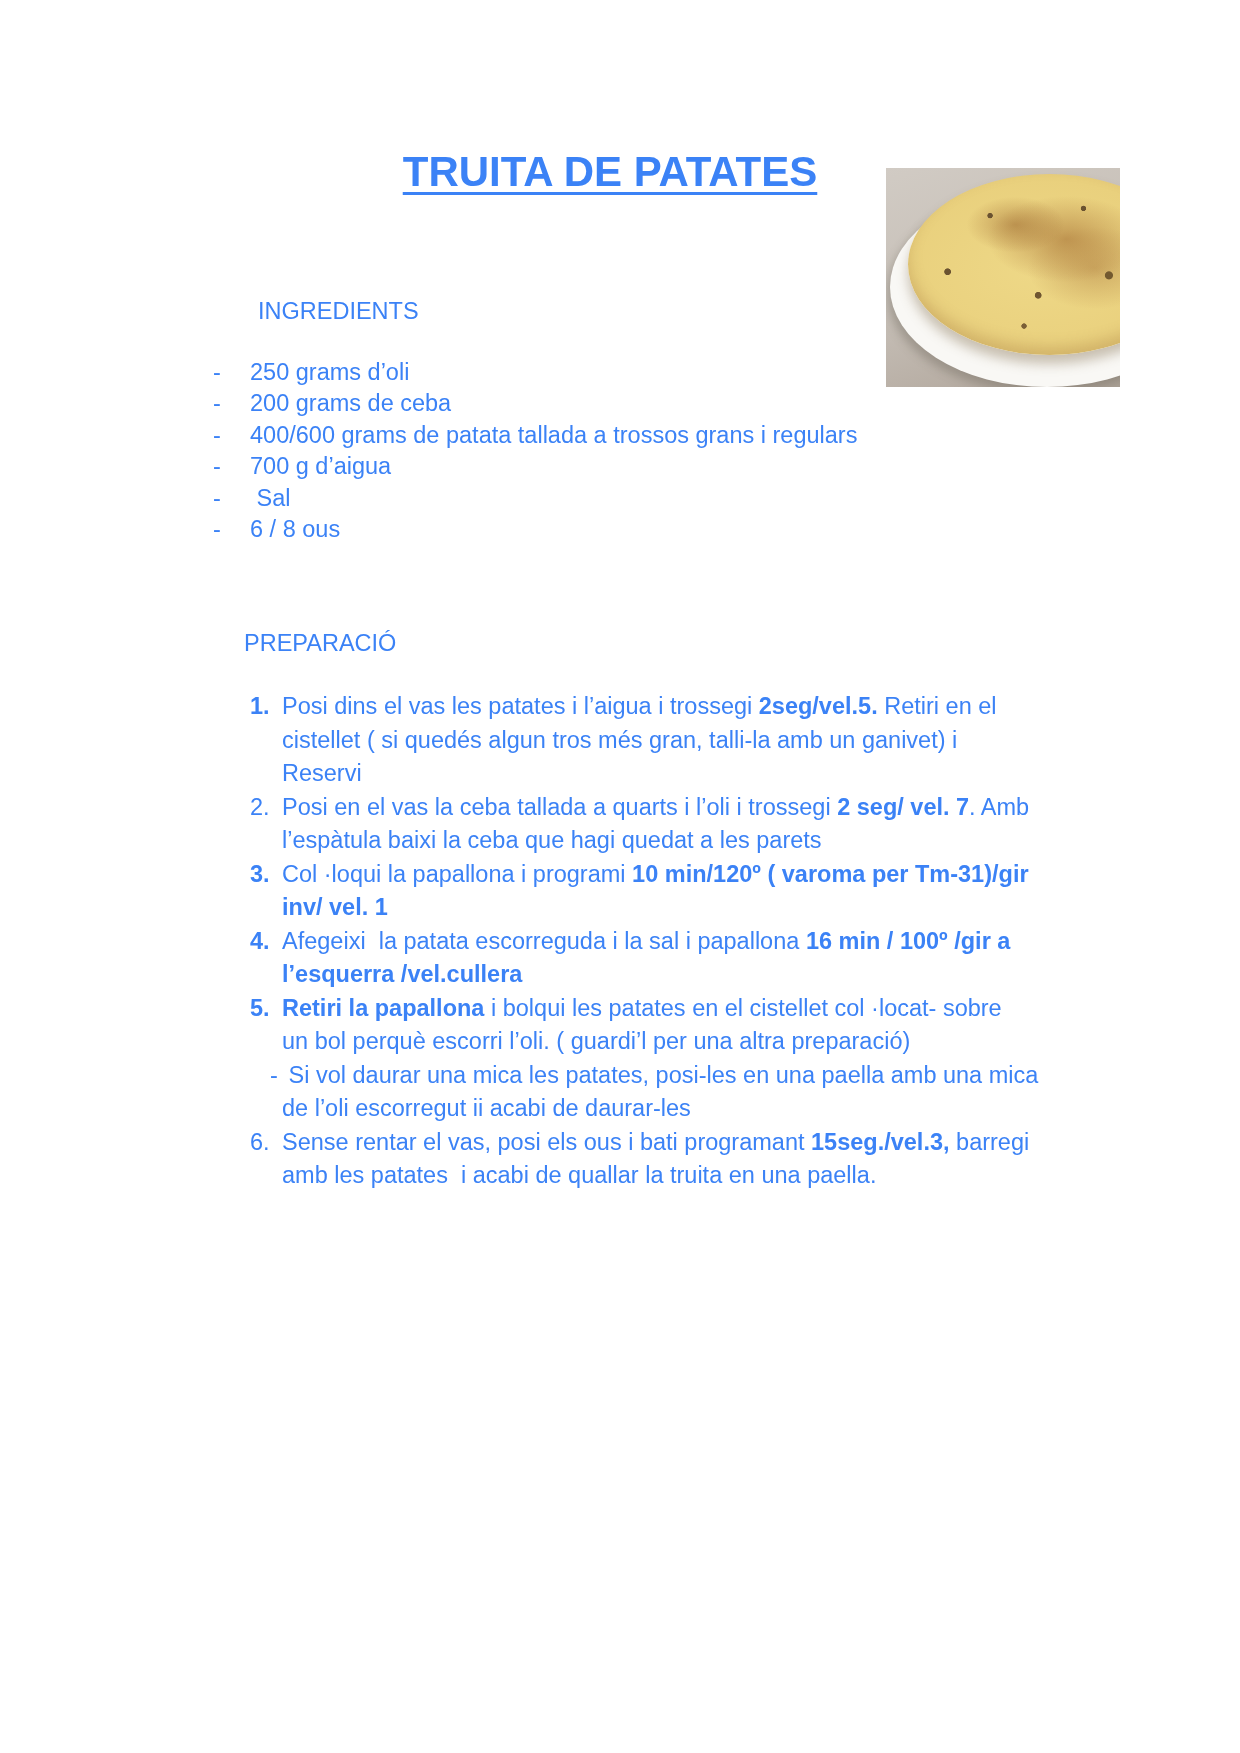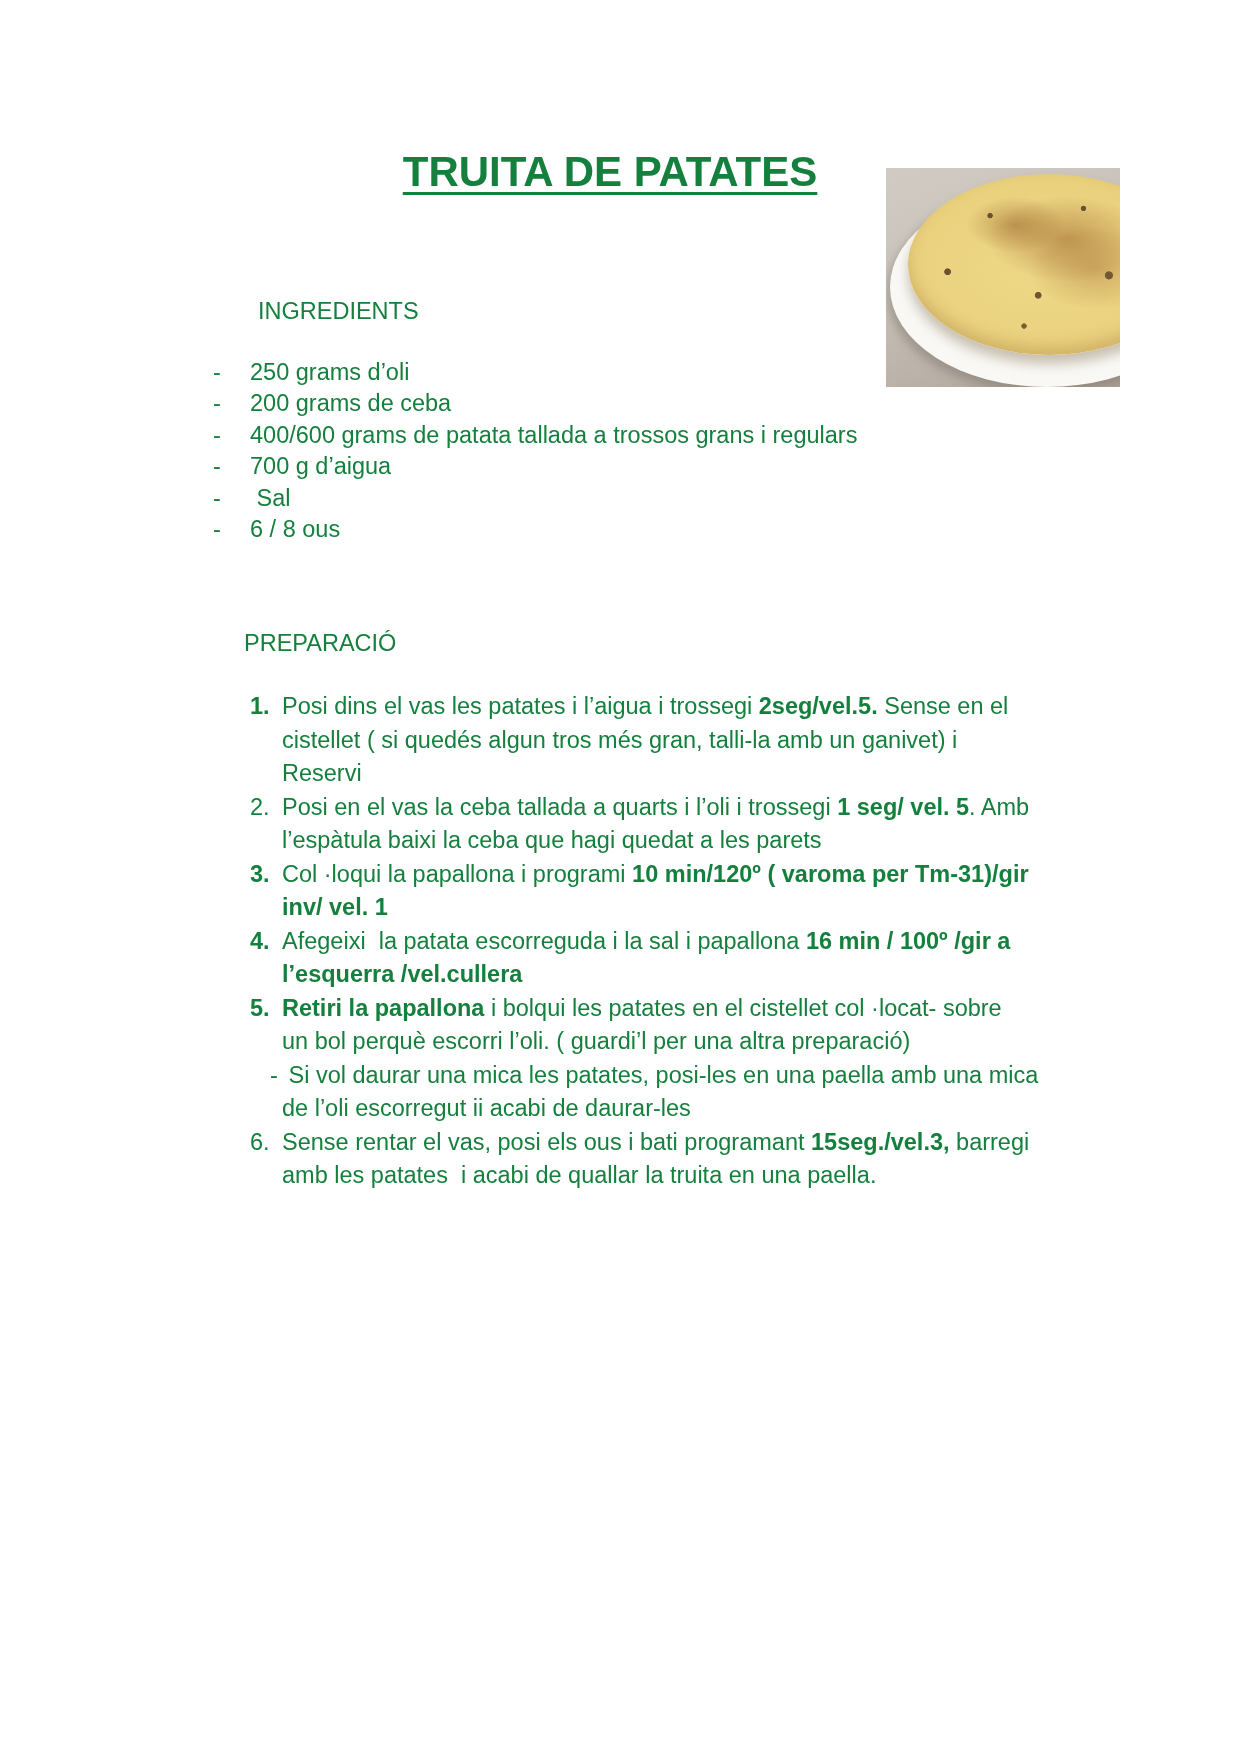--- a/index.html
+++ b/index.html
@@ -2,21 +2,21 @@
 <html><head>
 <meta charset="utf-8">
 <style>
   html, body { margin: 0; padding: 0; background: #ffffff; }
   .page {
     position: relative;
     width: 1120px;
     height: 1753px;
     background: #ffffff;
     font-family: "Liberation Sans", "DejaVu Sans", sans-serif;
-    color: #15803d;
+    color: #3b82f6;
     overflow: hidden;
   }
 
   .title {
     position: absolute;
     top: 150px;
     left: 350px;
     width: 520px;
     margin: 0;
     text-align: center;
@@ -146,29 +146,29 @@
         <span class="ing-text">6 / 8 ous</span>
       </div>
     </div>
 
   <h2 class="heading prep-heading">PREPARACIÓ</h2>
 
   <div class="steps" id="steps">
       <div class="step-row">
         <span class="step-marker b">1.</span>
         <div class="step-content">
-          <div class="line"><span>Posi dins el vas les patates i l’aigua i trossegi </span><span class="b">2seg/vel.5.</span><span> Sense en el</span></div>
+          <div class="line"><span>Posi dins el vas les patates i l’aigua i trossegi </span><span class="b">2seg/vel.5.</span><span> Retiri en el</span></div>
           <div class="line"><span>cistellet ( si quedés algun tros més gran, talli-la amb un ganivet) i</span></div>
           <div class="line"><span>Reservi</span></div>
         </div>
       </div>
       <div class="step-row">
         <span class="step-marker">2.</span>
         <div class="step-content">
-          <div class="line"><span>Posi en el vas la ceba tallada a quarts i l’oli i trossegi </span><span class="b">1 seg/ vel. 5</span><span>. Amb</span></div>
+          <div class="line"><span>Posi en el vas la ceba tallada a quarts i l’oli i trossegi </span><span class="b">2 seg/ vel. 7</span><span>. Amb</span></div>
           <div class="line"><span>l’espàtula baixi la ceba que hagi quedat a les parets</span></div>
         </div>
       </div>
       <div class="step-row">
         <span class="step-marker b">3.</span>
         <div class="step-content">
           <div class="line"><span>Col ·loqui la papallona i programi </span><span class="b">10 min/120º ( varoma per Tm-31)/gir</span></div>
           <div class="line"><span class="b">inv/ vel. 1</span></div>
         </div>
       </div>

